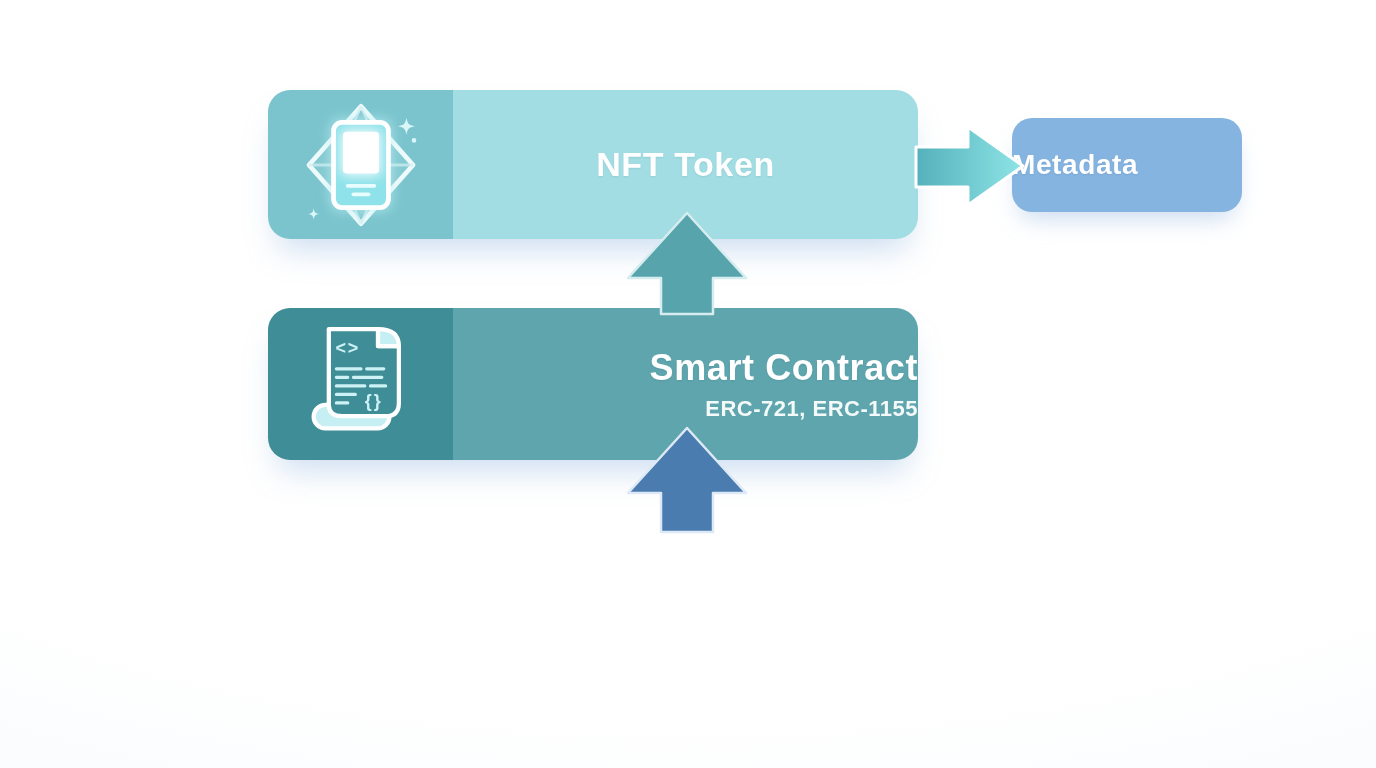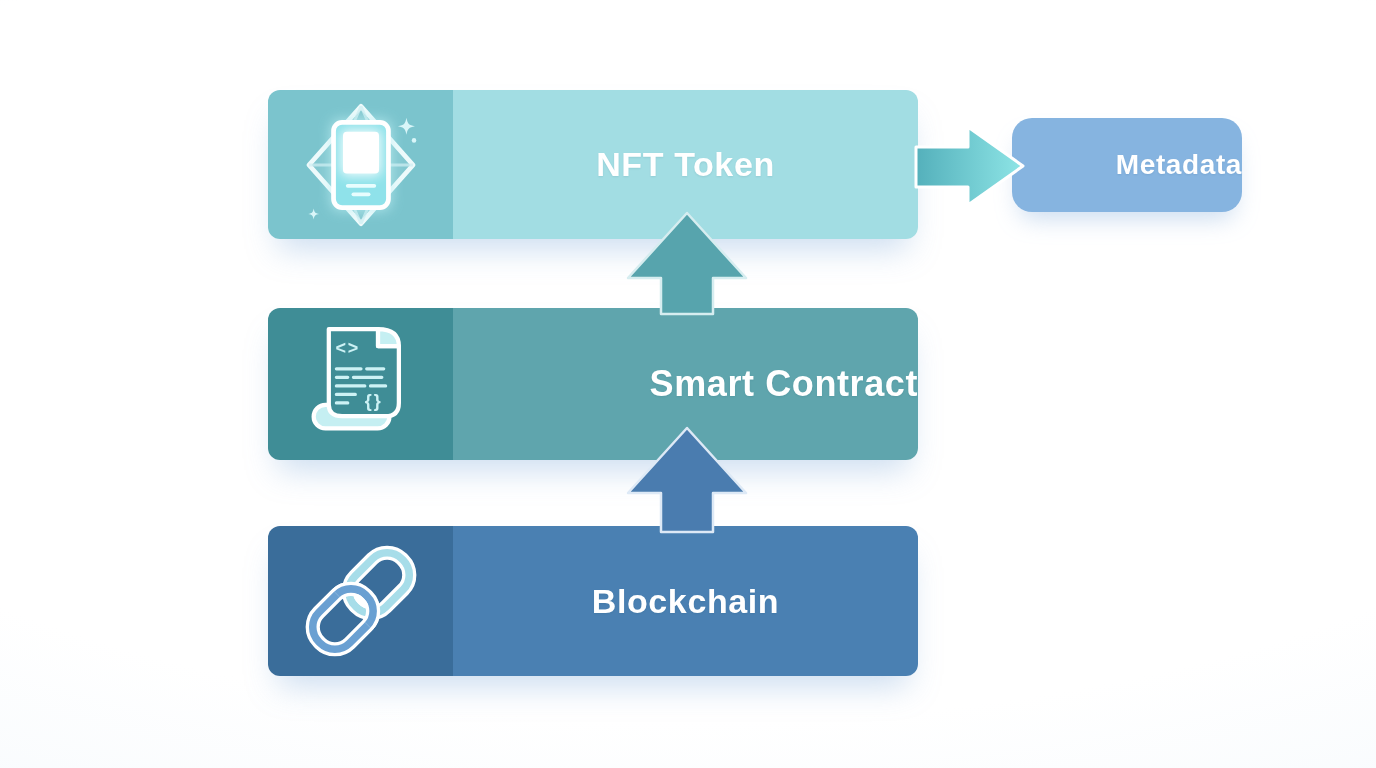--- a/index.html
+++ b/index.html
@@ -3,41 +3,41 @@
 <meta charset="utf-8">
 <style>
   html,body{margin:0;padding:0;}
   body{width:1376px;height:768px;overflow:hidden;background:#ffffff;}
   .canvas{
     position:relative;width:1376px;height:768px;
     background:radial-gradient(120% 90% at 50% 40%, #ffffff 60%, #f3f8fc 100%);
     font-family:"Liberation Sans", sans-serif;
   }
   .layer{
-    position:absolute;left:268px;width:650px;border-radius:12px;
+    position:absolute;left:268px;width:650px;border-radius:22px;
     display:flex;overflow:hidden;
     box-shadow:0 20px 32px -10px rgba(120,165,215,0.38);
   }
   .layer-nft{top:90px;height:149px;}
   .layer-smart{top:308px;height:152px;}
   .layer-blockchain{top:526px;height:150px;}
   .icon-panel{width:185px;flex:0 0 185px;display:flex;align-items:center;justify-content:center;}
   .layer-body{flex:1;display:flex;flex-direction:column;align-items:center;justify-content:center;}
   .layer-title{
     color:#ffffff;font-weight:700;font-size:34px;letter-spacing:0.6px;
     text-shadow:0 1px 2px rgba(20,70,90,0.10);
   }
   .layer-smart .layer-title{font-size:36px;}
   .layer-subtitle{
     color:rgba(255,255,255,0.93);font-weight:600;font-size:22px;
     letter-spacing:0.5px;margin-top:7px;
   }
   .metadata-node{
     position:absolute;left:1012px;top:118px;width:230px;height:94px;border-radius:20px;
-    display:flex;align-items:center;justify-content:flex-end;
+    display:flex;align-items:center;justify-content:flex-start;
     box-shadow:0 14px 24px -8px rgba(120,165,215,0.40);
   }
   .metadata-label{color:#ffffff;font-weight:700;font-size:28px;letter-spacing:0.6px;
     text-shadow:0 1px 2px rgba(30,80,130,0.12);}
   .arrow-overlay{position:absolute;left:0;top:0;width:1376px;height:768px;pointer-events:none;}
   svg text{font-family:"Liberation Sans", sans-serif;}
 </style>
 </head>
 <body>
 
@@ -75,51 +75,24 @@
         <rect x="-50" y="22" width="80" height="25" rx="12.5" fill="#c5eff2" stroke="#ffffff" stroke-width="4.5"></rect>
         <path d="M-34,-58 L18,-58 L18,-40 L40,-40 L40,20 Q40,34 26,34 L-20,34 Q-34,34 -34,22 Z" stroke="#ffffff" stroke-width="4.5" stroke-linejoin="round" fill="#3f8d96"></path>
         <path d="M18,-58 Q40,-58 40,-40 L18,-40 Z" fill="#c5eff2" stroke="#ffffff" stroke-width="4.5" stroke-linejoin="round"></path>
         <text x="-27" y="-32" font-size="19" font-weight="bold" fill="#cdf2f5" letter-spacing="2">&lt;&gt;</text>
         <path d="M-26,-16 H0 M6,-16 H24 M-26,-7 H-14 M-8,-7 H22 M-26,2 H4 M10,2 H26 M-26,11 H-6 M-26,20 H-14" stroke="#cdf2f5" stroke-width="3.4" stroke-linecap="round" fill="none"></path>
         <text x="4" y="24" font-size="19" font-weight="bold" fill="#cdf2f5" letter-spacing="2">{}</text>
       </svg>
     </div>
     <div class="layer-body" style="background: rgb(95, 165, 173); align-items: flex-end;">
       <div class="layer-title">Smart Contract</div>
+      <div class="layer-subtitle">ERC-721, ERC-1155</div>
     </div>
   </div>
 
-  <div class="layer layer-blockchain">
-    <div class="icon-panel" style="background: rgb(58, 109, 154);">
-      <svg width="142" height="142" viewBox="-75 -75 150 150">
-        <defs>
-          <clipPath id="weaveClip">
-              <rect x="-34" y="-13" width="68" height="26"></rect>
-            </clipPath>
-        </defs>
-        <g transform="rotate(45)">
-
-          <rect x="-23" y="-8" width="46" height="70" rx="22" fill="none" stroke="#ffffff" stroke-width="15"></rect>
-          <rect x="-23" y="-8" width="46" height="70" rx="22" fill="none" stroke="#6aa0d2" stroke-width="8"></rect>
-
-          <rect x="-23" y="-62" width="46" height="70" rx="22" fill="none" stroke="#ffffff" stroke-width="15"></rect>
-          <rect x="-23" y="-62" width="46" height="70" rx="22" fill="none" stroke="#a7dde9" stroke-width="8"></rect>
-
-          <g clip-path="url(#weaveClip)">
-            <rect x="-23" y="-8" width="46" height="70" rx="22" fill="none" stroke="#ffffff" stroke-width="15"></rect>
-            <rect x="-23" y="-8" width="46" height="70" rx="22" fill="none" stroke="#6aa0d2" stroke-width="8"></rect>
-          </g>
-          <ellipse cx="0" cy="0" rx="10" ry="4" fill="#ffffff"></ellipse>
-        </g>
-      </svg>
-    </div>
-    <div class="layer-body" style="background: rgb(74, 128, 178);">
-      <div class="layer-title">Blockchain</div>
-    </div>
-  </div>
 
   <div class="metadata-node" style="background: rgb(134, 180, 224);">
     <div class="metadata-label">Metadata</div>
   </div>
 
   <svg class="arrow-overlay" viewBox="0 0 1376 768">
     <defs>
       <linearGradient id="rightArrowGrad" gradientUnits="userSpaceOnUse" x1="916" y1="166" x2="1023" y2="166">
         <stop offset="0" stop-color="#54b0bb"></stop>
         <stop offset="1" stop-color="#8ee5e6"></stop>

